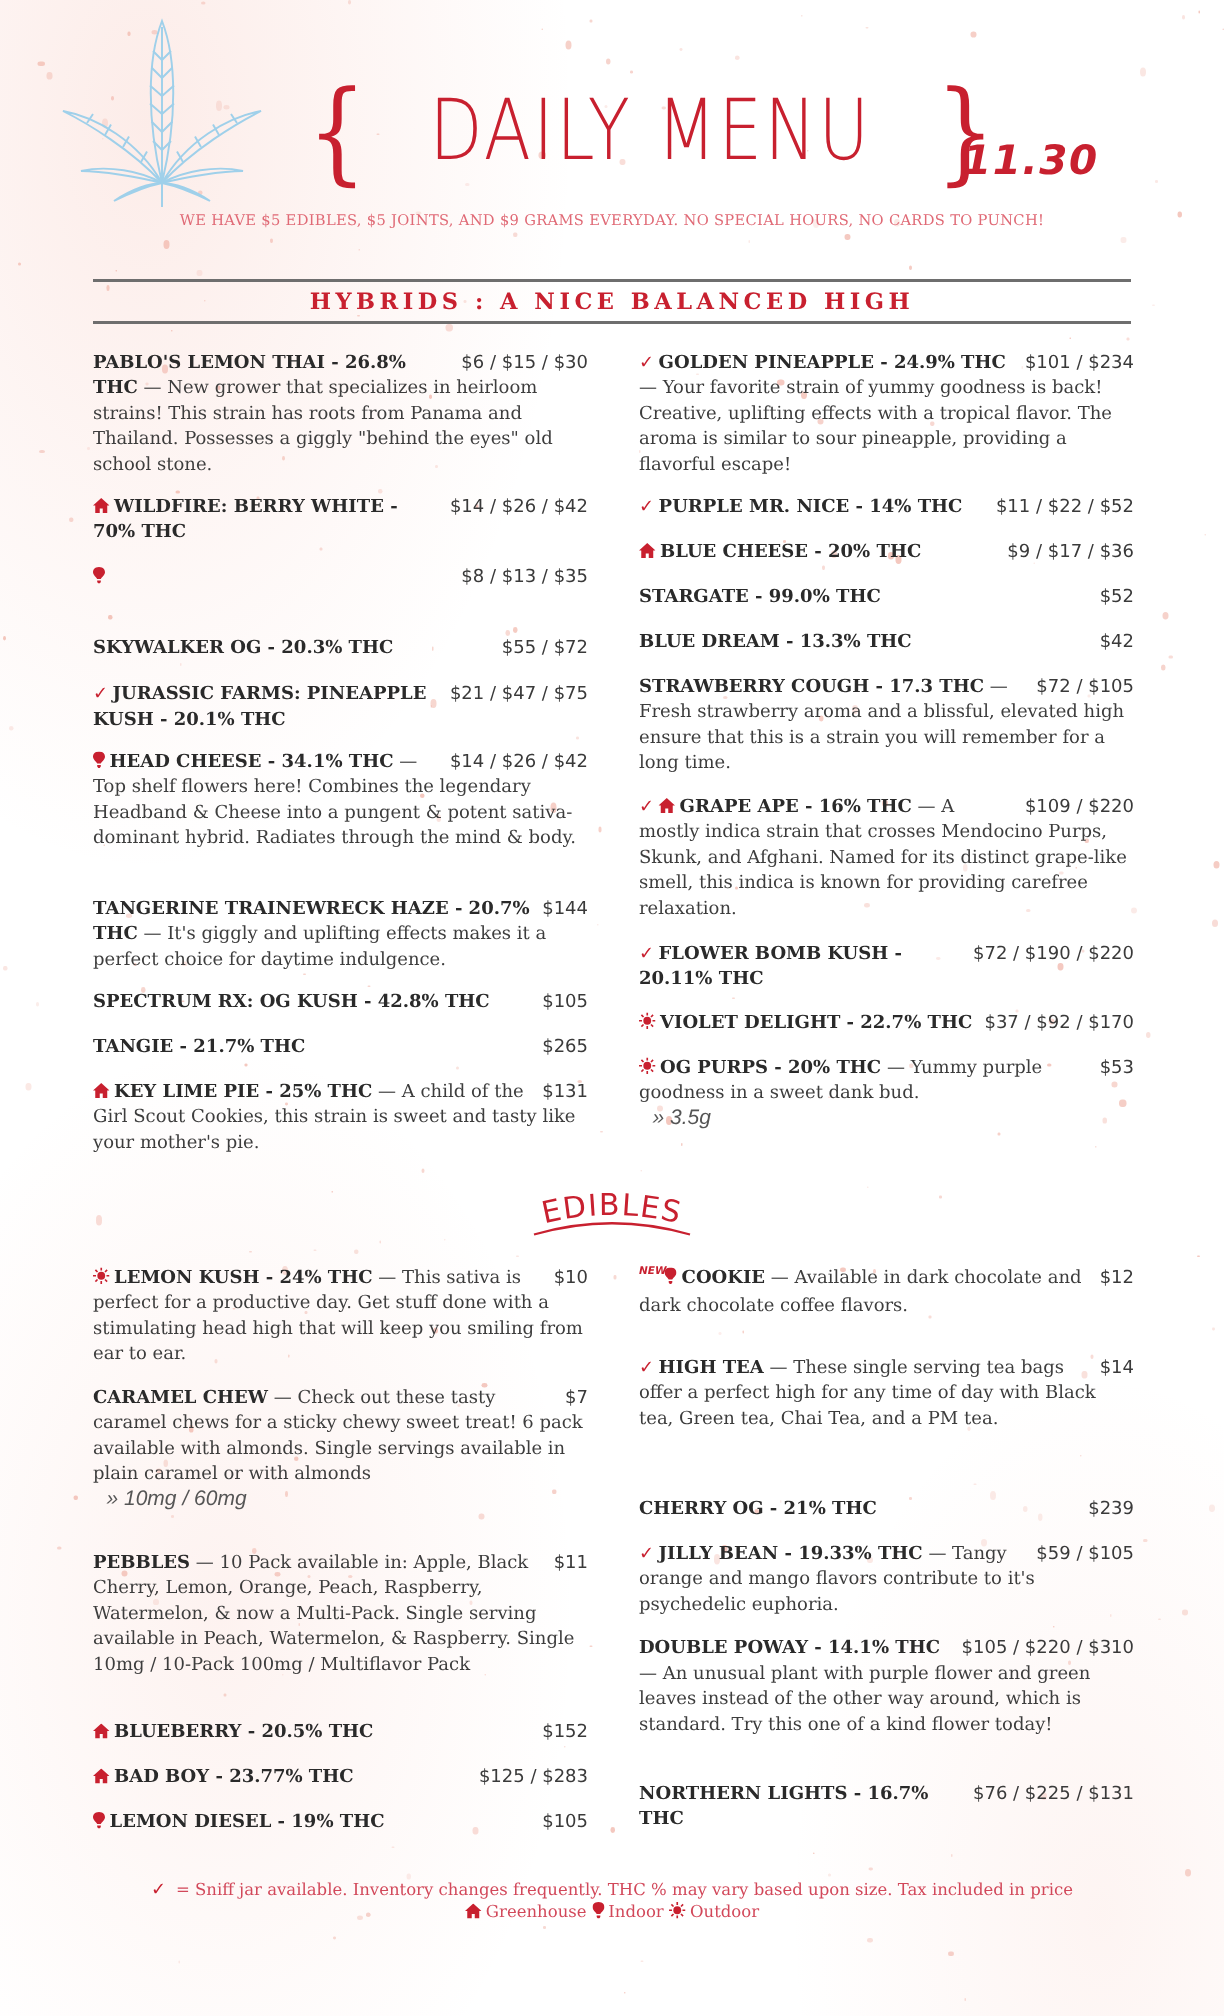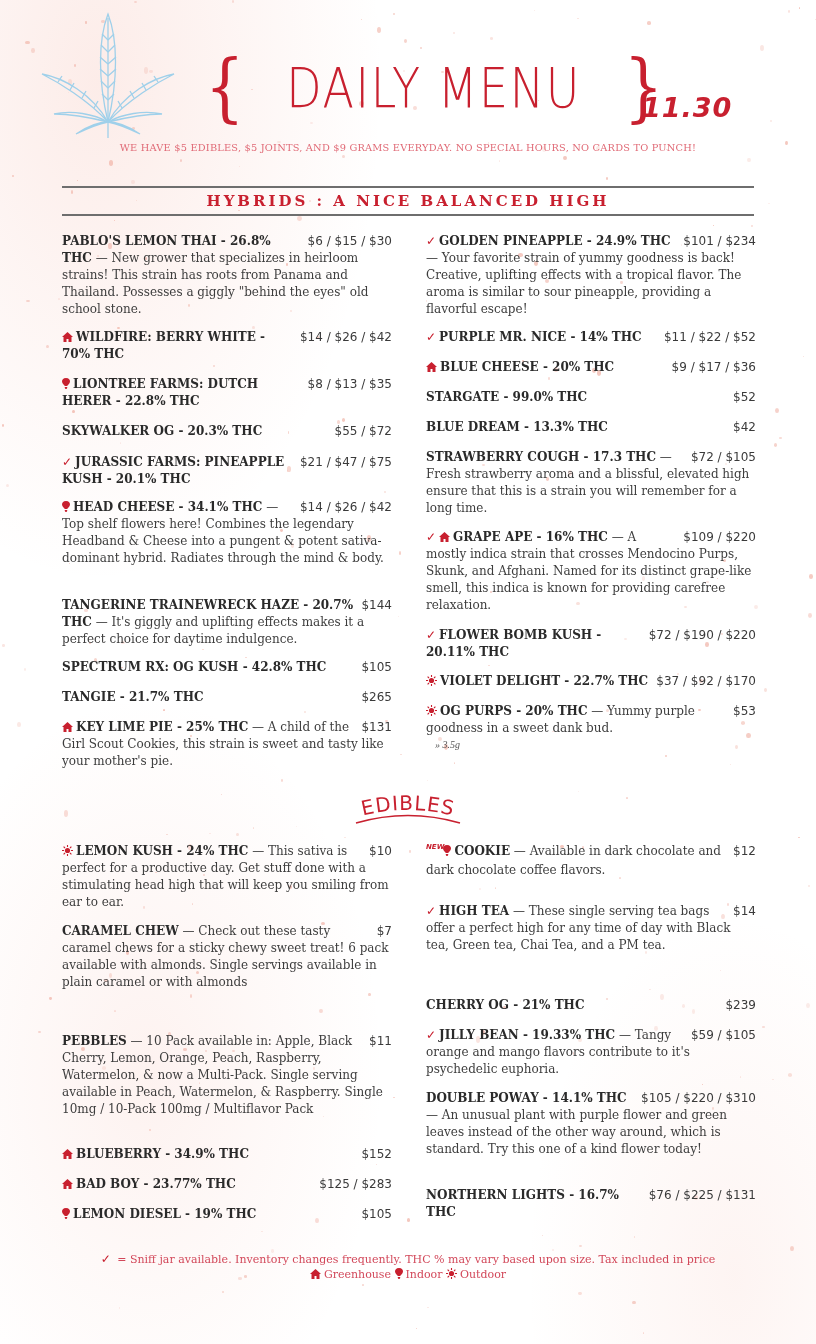--- a/index.html
+++ b/index.html
@@ -25,21 +25,21 @@
   .date { position: absolute; left: 642px; top: 92px; font-family: "DejaVu Sans", sans-serif; font-weight: bold; font-style: italic; color: #c8202f; font-size: 27px; letter-spacing: 1px; }
   .tagline { position: absolute; left: 0; width: 816px; top: 142px; text-align: center; font-family: "DejaVu Serif", serif; color: #e06a76; font-size: 9.8px; letter-spacing: 0.2px; }
 
   .section-bar { position: absolute; left: 62px; width: 692px; border-top: 2px solid #6e6e6e; border-bottom: 2px solid #6e6e6e; height: 30px; top: 186px; display: flex; align-items: center; justify-content: center; }
   .section-title { font-family: "DejaVu Serif", serif; font-weight: bold; color: #c8202f; font-size: 15px; letter-spacing: 3px; }
 
   .item { position: absolute; width: 330px; font-size: 12px; line-height: 17px; color: #2f2f2f; }
   .item .price { float: right; font-family: "DejaVu Sans", sans-serif; font-size: 12px; color: #3a3a3a; margin-left: 8px; }
   .item .name { font-weight: bold; color: #2a2a2a; }
   .item .desc { color: #3d3d3d; }
-  .item .note { display: block; font-family: Liberation Serif, serif; font-style: italic; font-size: 10px; color: #555; padding-left: 9px; line-height: 15px; }
+  .item .note { display: block; font-family: Liberation Sans, sans-serif; font-style: italic; font-size: 14px; color: #555; padding-left: 9px; line-height: 15px; }
   .ic { display: inline-block; color: #c8202f; font-weight: normal; margin-right: 3px; }
   .ic.check { font-size: 12px; }
   .ic svg { vertical-align: -1px; }
   .new { font-family: "DejaVu Sans", sans-serif; font-style: italic; font-weight: bold; color: #c8202f; font-size: 7px; position: relative; top: -6px; margin-right: -1px; }
 
   .edibles { position: absolute; left: 340px; top: 790px; width: 136px; height: 36px; }
 
   .footer { position: absolute; left: 0; width: 816px; text-align: center; color: #d2485a; font-size: 11px; }
   .footer .line1 { top: 1252px; position: absolute; width: 816px; }
   .footer .line2 { top: 1268px; position: absolute; width: 816px; }
@@ -338,21 +338,21 @@
   <span class="section-title">HYBRIDS : A NICE BALANCED HIGH</span>
 </div>
 
 <div id="hyb-left">
     <div class="item" style="left: 62px; top: 233px;"><span class="price">$6 / $15 / $30</span><span class="name">PABLO'S LEMON THAI - 26.8% THC</span> <span class="desc">— New grower that specializes in heirloom strains! This strain has roots from Panama and Thailand. Possesses a giggly "behind the eyes" old school stone.</span></div>
     <div class="item indent-maybe" style="left: 62px; top: 329px; padding-left: 0px;"><span class="price">$14 / $26 / $42</span><span class="ic"><svg width="11" height="10" viewBox="0 0 11 10">
           <path d="M5.5 0 L11 5 L9.5 5 L9.5 10 L6.5 10 L6.5 7 L4.5 7 L4.5 10 L1.5 10 L1.5 5 L0 5 Z" fill="#c8202f"></path>
         </svg></span><span class="name">WILDFIRE: BERRY WHITE - 70% THC</span></div>
     <div class="item indent-maybe" style="left: 62px; top: 376px; padding-left: 0px;"><span class="price">$8 / $13 / $35</span><span class="ic"><svg width="8" height="11" viewBox="0 0 8 11">
           <path d="M4 0 C7 0 8 2 8 3.5 C8 5.5 5.5 7 5.2 8 L2.8 8 C2.5 7 0 5.5 0 3.5 C0 2 1 0 4 0 Z M2.8 9 L5.2 9 L5.2 10 L4.5 11 L3.5 11 L2.8 10 Z" fill="#c8202f"></path>
-        </svg></span><span class="name">LIONTREE FARMS: DUTCH HERER - 22.8% THC</span></div>
+        </svg></span></div>
     <div class="item indent-maybe" style="left: 62px; top: 423px;"><span class="price">$55 / $72</span><span class="name">SKYWALKER OG - 20.3% THC</span></div>
     <div class="item indent-maybe" style="left: 62px; top: 454px; padding-left: 0px;"><span class="price">$21 / $47 / $75</span><span class="ic check">✓</span><span class="name">JURASSIC FARMS: PINEAPPLE KUSH - 20.1% THC</span></div>
     <div class="item" style="left: 62px; top: 499px;"><span class="price">$14 / $26 / $42</span><span class="ic"><svg width="8" height="11" viewBox="0 0 8 11">
           <path d="M4 0 C7 0 8 2 8 3.5 C8 5.5 5.5 7 5.2 8 L2.8 8 C2.5 7 0 5.5 0 3.5 C0 2 1 0 4 0 Z M2.8 9 L5.2 9 L5.2 10 L4.5 11 L3.5 11 L2.8 10 Z" fill="#c8202f"></path>
         </svg></span><span class="name">HEAD CHEESE - 34.1% THC</span> <span class="desc">— Top shelf flowers here! Combines the legendary Headband &amp; Cheese into a pungent &amp; potent sativa-dominant hybrid. Radiates through the mind &amp; body.</span></div>
     <div class="item" style="left: 62px; top: 597px;"><span class="price">$144</span><span class="name">TANGERINE TRAINEWRECK HAZE - 20.7% THC</span> <span class="desc">— It's giggly and uplifting effects makes it a perfect choice for daytime indulgence.</span></div>
     <div class="item indent-maybe" style="left: 62px; top: 659px;"><span class="price">$105</span><span class="name">SPECTRUM RX: OG KUSH - 42.8% THC</span></div>
     <div class="item indent-maybe" style="left: 62px; top: 689px;"><span class="price">$265</span><span class="name">TANGIE - 21.7% THC</span></div>
     <div class="item" style="left: 62px; top: 719px;"><span class="price">$131</span><span class="ic"><svg width="11" height="10" viewBox="0 0 11 10">
           <path d="M5.5 0 L11 5 L9.5 5 L9.5 10 L6.5 10 L6.5 7 L4.5 7 L4.5 10 L1.5 10 L1.5 5 L0 5 Z" fill="#c8202f"></path>
@@ -416,25 +416,25 @@
             <line x1="5.5" y1="0" x2="5.5" y2="2"></line>
             <line x1="5.5" y1="9" x2="5.5" y2="11"></line>
             <line x1="0" y1="5.5" x2="2" y2="5.5"></line>
             <line x1="9" y1="5.5" x2="11" y2="5.5"></line>
             <line x1="1.6" y1="1.6" x2="3" y2="3"></line>
             <line x1="8" y1="8" x2="9.4" y2="9.4"></line>
             <line x1="1.6" y1="9.4" x2="3" y2="8"></line>
             <line x1="8" y1="3" x2="9.4" y2="1.6"></line>
           </g>
         </svg></span><span class="name">LEMON KUSH - 24% THC</span> <span class="desc">— This sativa is perfect for a productive day. Get stuff done with a stimulating head high that will keep you smiling from ear to ear.</span></div>
-    <div class="item" style="left: 62px; top: 923px;"><span class="price">$7</span><span class="name">CARAMEL CHEW</span> <span class="desc">— Check out these tasty caramel chews for a sticky chewy sweet treat! 6 pack available with almonds. Single servings available in plain caramel or with almonds</span></div>
+    <div class="item" style="left: 62px; top: 923px;"><span class="price">$7</span><span class="name">CARAMEL CHEW</span> <span class="desc">— Check out these tasty caramel chews for a sticky chewy sweet treat! 6 pack available with almonds. Single servings available in plain caramel or with almonds</span><span class="note">» 10mg / 60mg</span></div>
     <div class="item" style="left: 62px; top: 1033px;"><span class="price">$11</span><span class="name">PEBBLES</span> <span class="desc">— 10 Pack available in: Apple, Black Cherry, Lemon, Orange, Peach, Raspberry, Watermelon, &amp; now a Multi-Pack. Single serving available in Peach, Watermelon, &amp; Raspberry. Single 10mg / 10-Pack 100mg / Multiflavor Pack</span></div>
     <div class="item indent-maybe" style="left: 62px; top: 1146px; padding-left: 0px;"><span class="price">$152</span><span class="ic"><svg width="11" height="10" viewBox="0 0 11 10">
           <path d="M5.5 0 L11 5 L9.5 5 L9.5 10 L6.5 10 L6.5 7 L4.5 7 L4.5 10 L1.5 10 L1.5 5 L0 5 Z" fill="#c8202f"></path>
-        </svg></span><span class="name">BLUEBERRY - 34.9% THC</span></div>
+        </svg></span><span class="name">BLUEBERRY - 20.5% THC</span></div>
     <div class="item indent-maybe" style="left: 62px; top: 1176px; padding-left: 0px;"><span class="price">$125 / $283</span><span class="ic"><svg width="11" height="10" viewBox="0 0 11 10">
           <path d="M5.5 0 L11 5 L9.5 5 L9.5 10 L6.5 10 L6.5 7 L4.5 7 L4.5 10 L1.5 10 L1.5 5 L0 5 Z" fill="#c8202f"></path>
         </svg></span><span class="name">BAD BOY - 23.77% THC</span></div>
     <div class="item indent-maybe" style="left: 62px; top: 1206px; padding-left: 0px;"><span class="price">$105</span><span class="ic"><svg width="8" height="11" viewBox="0 0 8 11">
           <path d="M4 0 C7 0 8 2 8 3.5 C8 5.5 5.5 7 5.2 8 L2.8 8 C2.5 7 0 5.5 0 3.5 C0 2 1 0 4 0 Z M2.8 9 L5.2 9 L5.2 10 L4.5 11 L3.5 11 L2.8 10 Z" fill="#c8202f"></path>
         </svg></span><span class="name">LEMON DIESEL - 19% THC</span></div>
   </div>
 <div id="ed-right">
     <div class="item" style="left: 426px; top: 843px;"><span class="price">$12</span><span class="new">NEW</span><span class="ic"><svg width="8" height="11" viewBox="0 0 8 11">
           <path d="M4 0 C7 0 8 2 8 3.5 C8 5.5 5.5 7 5.2 8 L2.8 8 C2.5 7 0 5.5 0 3.5 C0 2 1 0 4 0 Z M2.8 9 L5.2 9 L5.2 10 L4.5 11 L3.5 11 L2.8 10 Z" fill="#c8202f"></path>

